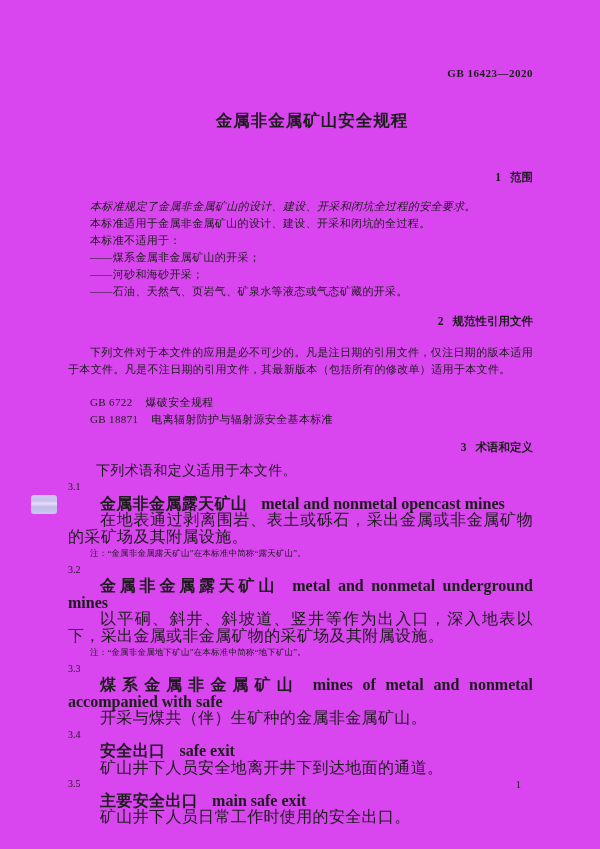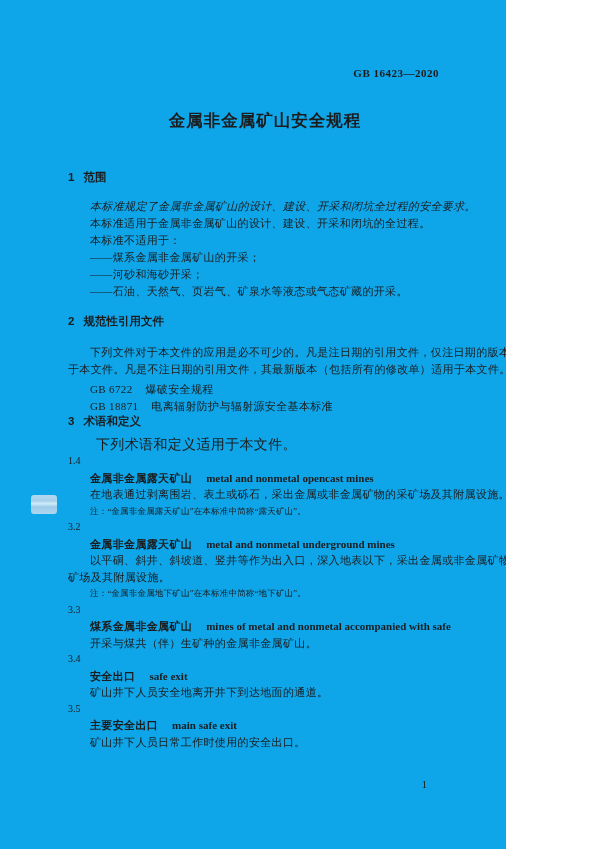--- a/index.html
+++ b/index.html
@@ -1,21 +1,21 @@
 <!DOCTYPE html>
 <html lang="zh"><head>
 <meta charset="utf-8">
 <style>
   html, body { margin: 0; padding: 0; }
   body { background: #ffffff; }
   .page {
     position: relative;
-    width: 506px;
+    width: 600px;
     height: 849px;
-    background: #0ea5e9;
+    background: #d946ef;
     color: #1c1c1c;
     font-family: "Liberation Serif", "DejaVu Serif", serif;
     overflow: hidden;
   }
   .std-no {
     position: absolute;
     top: 67px;
     right: 67px;
     font-size: 11px;
     font-weight: 700;
@@ -33,46 +33,47 @@
     font-weight: 700;
     letter-spacing: 1px;
   }
   .content {
     position: absolute;
     top: 171px;
     left: 68px;
     width: 465px;
   }
   .sec-h {
-    font-family: Liberation Sans, sans-serif;
+    font-family: Liberation Serif, serif;
     font-weight: 700;
     font-size: 11.5px;
     line-height: 13px;
     margin: 0;
+    text-align: right;
   }
   .sec-h .n { display: inline-block; margin-right: 9px; }
   .body {
     margin: 0;
     font-size: 11px;
     line-height: 17px;
     letter-spacing: 0.35px;
     text-align: justify;
   }
   .ind { text-indent: 2em; }
   .first-para { margin-top: 14px; font-style: italic; }
   .sec2-h { margin-top: 15px; }
   .sec2-intro { margin-top: 16px; }
-  .refs { margin-top: 3px; }
+  .refs { margin-top: 16px; }
   .ref-code { margin-right: 13px; }
-  .sec3-h { }
+  .sec3-h { margin-top: 13px; }
   .sec3-intro { margin-top: 8px; font-size: 14px; line-height: 17px; letter-spacing: 0.35px; }
   .terms p { margin: 0; }
   .tnum { font-size: 10px; line-height: 16.5px; }
   .bodyline {
-    font-size: 11px;
+    font-size: 16px;
     line-height: 16.5px;
     letter-spacing: 0.35px;
     text-align: justify;
   }
   .term-zh {
     font-family: "Liberation Sans", "DejaVu Sans", sans-serif;
     font-weight: 700;
   }
   .term-en {
     font-family: "Liberation Serif", "DejaVu Serif", serif;
@@ -128,21 +129,21 @@
       <p class="body ind"><span class="ref-code">GB 6722</span><span>爆破安全规程</span></p>
       <p class="body ind"><span class="ref-code">GB 18871</span><span>电离辐射防护与辐射源安全基本标准</span></p>
     </div>
 
     <p class="sec-h sec3-h"><span class="n">3</span><span>术语和定义</span></p>
     <p class="body ind sec3-intro">下列术语和定义适用于本文件。</p>
 
     <div class="terms">
 
       <div>
-        <p class="tnum">1.4</p>
+        <p class="tnum">3.1</p>
         <p class="bodyline ind"><span class="term-zh">金属非金属露天矿山</span><span class="term-en">metal and nonmetal opencast mines</span></p>
         <p class="bodyline ind">在地表通过剥离围岩、表土或砾石，采出金属或非金属矿物的采矿场及其附属设施。</p>
         <p class="bodyline note">注：“金属非金属露天矿山”在本标准中简称“露天矿山”。</p>
       </div>
 
       <div>
         <p class="tnum">3.2</p>
         <p class="bodyline ind"><span class="term-zh">金属非金属露天矿山</span><span class="term-en">metal and nonmetal underground mines</span></p>
         <p class="bodyline ind">以平硐、斜井、斜坡道、竖井等作为出入口，深入地表以下，采出金属或非金属矿物的采矿场及其附属设施。</p>
         <p class="bodyline note">注：“金属非金属地下矿山”在本标准中简称“地下矿山”。</p>

